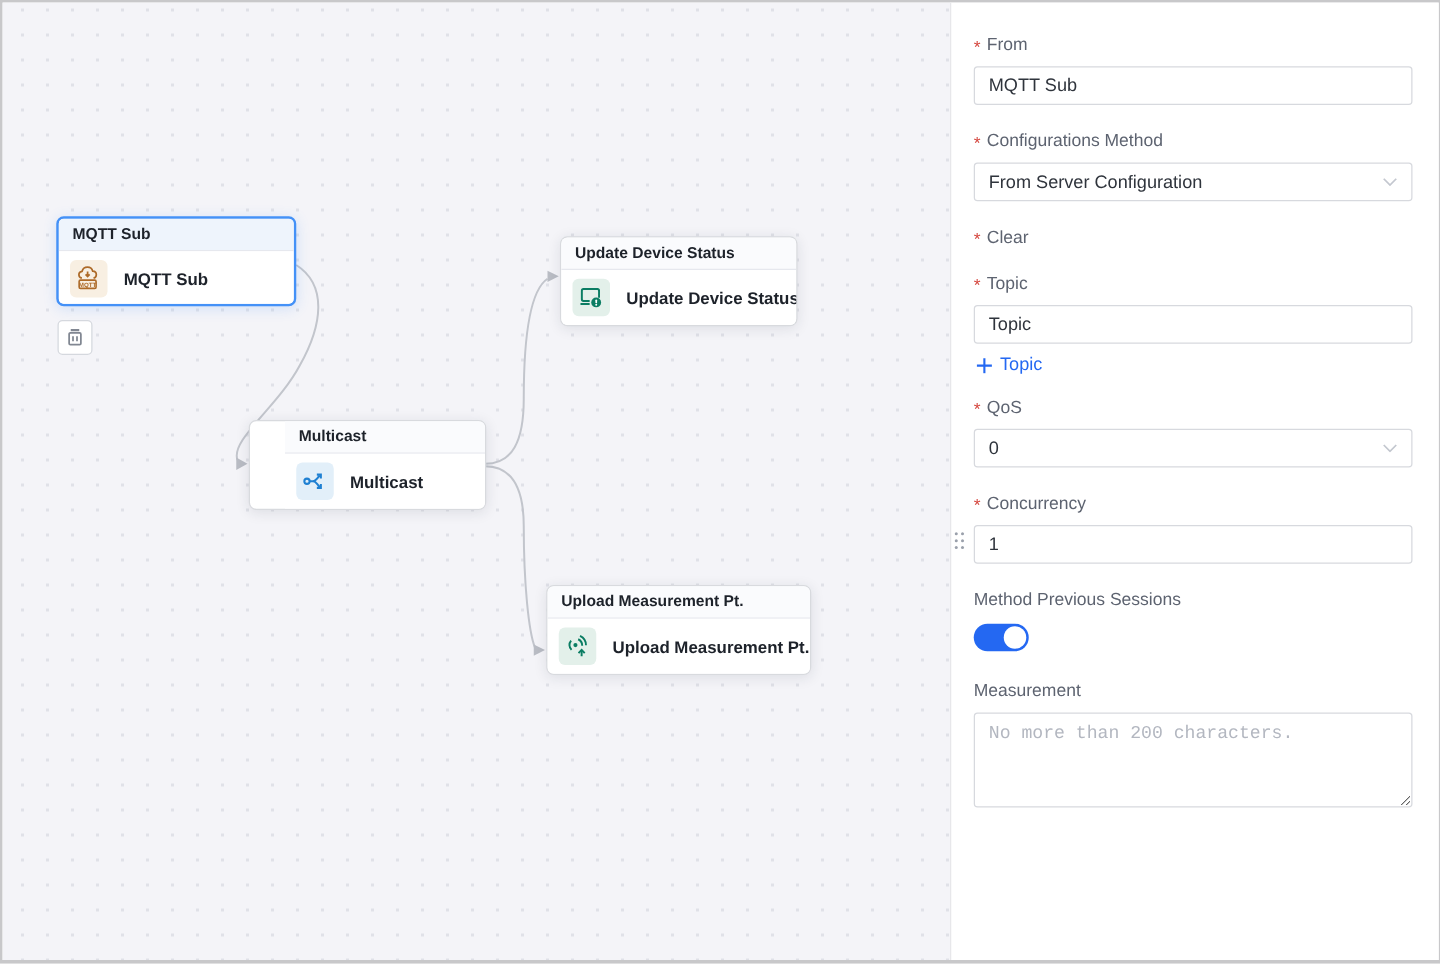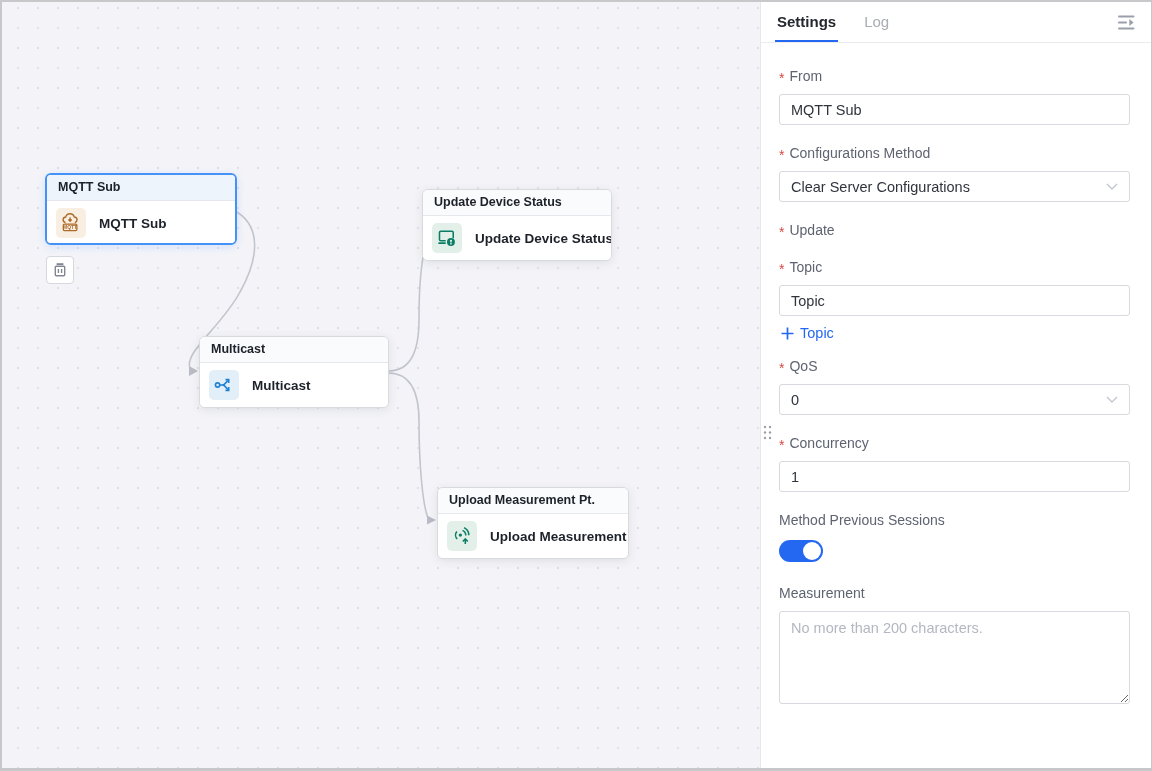--- a/index.html
+++ b/index.html
@@ -75,23 +75,23 @@
     margin:9px 0 16px 2px; cursor:pointer;
   }
   .toggle {
     width:44px; height:22px; border-radius:11px; background:#2468f2; position:relative;
     margin:11px 0 22px 0; cursor:pointer;
   }
   .toggle .knob {
     position:absolute; right:2px; top:2px; width:18px; height:18px; border-radius:50%; background:#fff;
   }
   textarea.description {
-    width:100%; height:93px; border:1px solid #d7d9de; border-radius:3px;
+    width:100%; height:76px; border:1px solid #d7d9de; border-radius:3px;
     font-size:14.5px; color:#2f343c; padding:8px 11px; resize:vertical;
-    font-family:Liberation Sans, sans-serif; outline:none;
+    font-family:Liberation Mono, monospace; outline:none;
   }
   textarea.description::placeholder { color:#b3b7c0; }
   .panel-drag-handle { position:absolute; left:1px; top:421px; cursor:col-resize; }
 </style>
 </head>
 <body>
 
 <div class="window">
 
   <div class="canvas">
@@ -127,53 +127,53 @@
     <div class="trash-btn">
       <span style="display:flex;">
         <svg width="16" height="16" viewBox="0 0 16 16">
           <path d="M4.6 2.1 h6.8" stroke="#818792" stroke-width="1.8" fill="none"></path>
           <rect x="3.3" y="4.3" width="9.4" height="9.4" rx="1" stroke="#818792" stroke-width="1.4" fill="none"></rect>
           <path d="M6.4 7 v4 M9.6 7 v4" stroke="#818792" stroke-width="1.4" fill="none"></path>
         </svg>
       </span>
     </div>
 
-    <div class="node" style="left:197px; top:334px; width:190px; height:72px;">
+    <div class="node" style="left:197px; top:334px; width:190px; height:72px;padding-left:28px;">
       <div class="node-header">Multicast</div>
       <div class="node-body">
         <span class="node-icon blue">
           <svg width="22" height="22" viewBox="0 0 24 24">
             <circle cx="5" cy="12" r="2.3" stroke="#1f80d2" stroke-width="1.8" fill="none"></circle>
             <path d="M7.4 12 h3 c2 0 2.6 -1.3 4.1 -3.1 l1.6 -1.9" stroke="#1f80d2" stroke-width="1.8" fill="none"></path>
             <path d="M10.4 12 c2 0 2.6 1.3 4.1 3.1 l1.6 1.9" stroke="#1f80d2" stroke-width="1.8" fill="none"></path>
             <path d="M13.6 6.2 h3.5 v3.5" stroke="#1f80d2" stroke-width="1.8" fill="none"></path>
             <path d="M13.6 17.8 h3.5 v-3.5" stroke="#1f80d2" stroke-width="1.8" fill="none"></path>
           </svg>
         </span>
         <span class="node-label">Multicast</span>
       </div>
     </div>
 
-    <div class="node" style="left:420px; top:187px; width:190px; height:72px;">
+    <div class="node" style="left:446px; top:187px; width:190px; height:72px;">
       <div class="node-header">Update Device Status</div>
       <div class="node-body">
         <span class="node-icon green">
           <svg width="22" height="22" viewBox="0 0 24 24">
             <path d="M5.2 4.6 h12.2 a1.4 1.4 0 0 1 1.4 1.4 v6.2 M5.2 4.6 a1.4 1.4 0 0 0 -1.4 1.4 v7.6 a1.4 1.4 0 0 0 1.4 1.4 h5.4" stroke="#0b7d63" stroke-width="1.7" fill="none"></path>
             <path d="M2.6 17.6 h8" stroke="#0b7d63" stroke-width="1.7" fill="none"></path>
             <circle cx="16.3" cy="16.3" r="4.3" fill="#0b7d63"></circle>
             <rect x="15.6" y="13.8" width="1.5" height="3.2" rx=".7" fill="#ffffff"></rect>
             <circle cx="16.35" cy="18.4" r=".85" fill="#ffffff"></circle>
           </svg>
         </span>
         <span class="node-label">Update Device Status</span>
       </div>
     </div>
 
-    <div class="node" style="left:435px; top:485px; width:192px; height:72px;">
+    <div class="node" style="left:435px; top:466px; width:212px; height:72px;">
       <div class="node-header">Upload Measurement Pt.</div>
       <div class="node-body">
         <span class="node-icon green">
           <svg width="22" height="22" viewBox="0 0 24 24">
             <circle cx="10.2" cy="11" r="1.8" fill="#0b7d63"></circle>
             <path d="M6.8 15.2 a6 6 0 0 1 -0.4 -8.2" stroke="#0b7d63" stroke-width="1.7" fill="none"></path>
             <path d="M12.6 5.9 a6 6 0 0 1 3.5 5.6" stroke="#0b7d63" stroke-width="1.7" fill="none"></path>
             <path d="M14.2 2.9 a9 9 0 0 1 5.2 8.3" stroke="#0b7d63" stroke-width="1.7" fill="none"></path>
             <path d="M15.6 20.8 v-4.6" stroke="#0b7d63" stroke-width="1.7" fill="none"></path>
             <path d="M12.9 18 l2.7 -2.8 2.7 2.8" stroke="#0b7d63" stroke-width="1.7" fill="none"></path>
@@ -193,65 +193,50 @@
           <circle cx="3" cy="4" r="1.2"></circle>
             <circle cx="8" cy="4" r="1.2"></circle>
           <circle cx="3" cy="9.5" r="1.2"></circle>
             <circle cx="8" cy="9.5" r="1.2"></circle>
           <circle cx="3" cy="15" r="1.2"></circle>
             <circle cx="8" cy="15" r="1.2"></circle>
         </g>
       </svg>
     </span>
 
-    <div class="tabbar">
-      <div class="tab active">Settings</div>
-      <div class="tab">Log</div>
-      <div class="tabbar-spacer"></div>
-      <span class="panel-collapse">
-        <svg width="19" height="15" viewBox="0 0 19 15">
-          <g fill="#9aa0aa">
-            <rect x="0" y="0.5" width="16.5" height="2" rx="1"></rect>
-            <rect x="0" y="6.5" width="9" height="2" rx="1"></rect>
-            <polygon points="11.3,4 15.6,7.5 11.3,11"></polygon>
-            <rect x="0" y="12.5" width="16.5" height="2" rx="1"></rect>
-          </g>
-        </svg>
-      </span>
-    </div>
 
     <div class="form">
 
       <div class="field">
         <div class="field-label">
           <span class="req">*</span>
           <span>From</span>
         </div>
         <input class="text-input" type="text" value="MQTT Sub" style="">
       </div>
 
       <div class="field">
         <div class="field-label">
           <span class="req">*</span>
           <span>Configurations Method</span>
         </div>
         <div class="select">
-          <span>Clear Server Configurations</span>
+          <span>From Server Configuration</span>
           <span style="display:flex;">
             <svg width="12" height="7" viewBox="0 0 12 7">
                 <path d="M1 1 L6 6 L11 1" stroke="#c3c7cf" stroke-width="1.4" fill="none"></path>
               </svg>
           </span>
         </div>
       </div>
 
       <div class="field">
         <div class="field-label">
           <span class="req">*</span>
-          <span>Update</span>
+          <span>Clear</span>
         </div>
       </div>
 
       <div style="margin-bottom:0;">
         <div class="field-label">
           <span class="req">*</span>
           <span>Topic</span>
         </div>
         <input class="text-input" type="text" value="Topic" style="">
         <div class="add-link">

